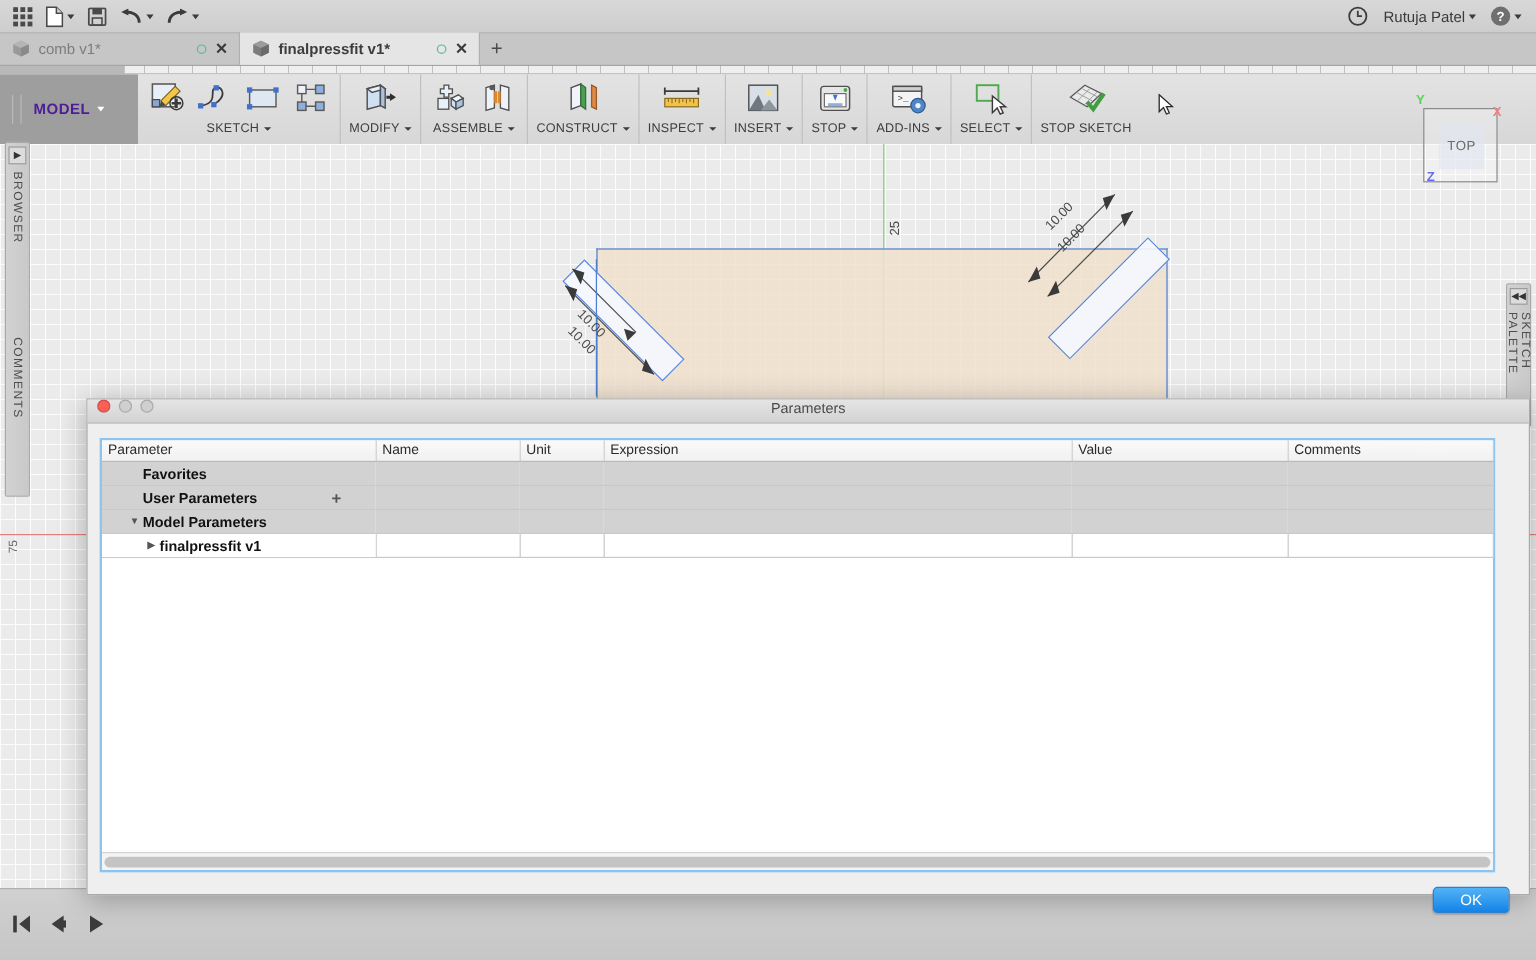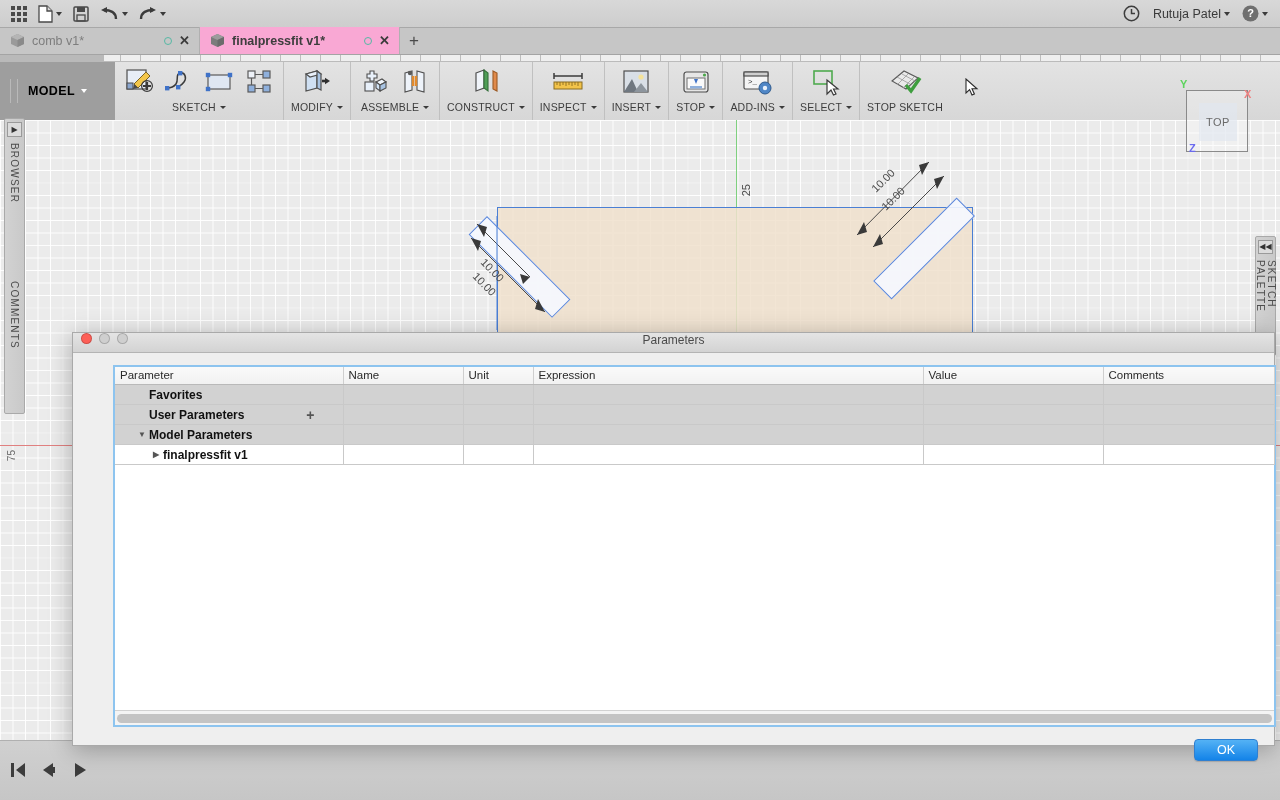--- a/index.html
+++ b/index.html
@@ -39,21 +39,21 @@
     background: #c6c6c6; border-bottom: 1px solid #a4a4a4;
     display: flex; align-items: flex-end;
   }
   .tab {
     height: 27px; display: flex; align-items: center; gap: 7px;
     padding: 0 9px 0 10px; min-width: 200px;
     font-size: 12.5px; color: #7d7d7d; cursor: default;
     border-right: 1px solid #b0b0b0;
     margin-top: 22px;
   }
-  .tab.active { background: #f9a8d4; color: #3d3d3d; font-weight: bold; border-right: 1px solid #b0b0b0; }
+  .tab.active { background: #e5e5e5; color: #3d3d3d; font-weight: bold; border-right: 1px solid #b0b0b0; }
   .tab .tab-title { flex: 1; white-space: nowrap; }
   .tab .tdot {
     width: 8px; height: 8px; border: 1.4px solid #57b9a5; border-radius: 50%;
   }
   .tab .tclose { font-size: 13px; font-weight: bold; color: #3b3b3b; line-height: 1; }
   .tab.inactive .tclose { color: #3b3b3b; }
   .tabplus { width: 28px; height: 27px; display: flex; align-items: center; justify-content: center; font-size: 17px; color: #4a4a4a; }
 
   
   .ruler-h {
@@ -66,21 +66,21 @@
   .ruler-h .thumb { position: absolute; left: 0; top: 0; width: 104px; height: 7px; background: #b9b9b9; }
 
   
   .ribbon {
     position: absolute; left: 0; top: 62px; width: 1280px; height: 58px;
     background: linear-gradient(#e3e3e3,#d7d7d7);
   }
   .model-chip {
     position: absolute; left: 0; top: 0; width: 115px; height: 58px;
     background: #9e9e9e; display: flex; align-items: center; justify-content: center; gap: 6px;
-    color: #000000; font-size: 12.5px; font-weight: bold; letter-spacing: .4px;
+    color: #4c1d95; font-size: 12.5px; font-weight: bold; letter-spacing: .4px;
   }
   .model-chip .caret { border-top-color: #fff; }
   .grip { position: absolute; left: 10px; top: 17px; width: 8px; height: 24px;
           border-left: 1px solid #b9b9b9; border-right: 1px solid #b9b9b9; }
   .ribbon-groups { position: absolute; left: 115px; top: 0; height: 58px; display: flex; align-items: stretch; }
   .rgroup { display: flex; flex-direction: column; align-items: center; justify-content: flex-start;
             padding: 2px 7px 0 7px; border-right: 1px solid #c0c0c0; position: relative; }
   .rgroup:last-child { border-right: none; }
   .ricons { display: flex; align-items: center; gap: 6px; height: 36px; }
   .ricon { width: 34px; height: 34px; display: flex; align-items: center; justify-content: center; }
@@ -164,21 +164,21 @@
   .dlg-lights { display: flex; gap: 7px; padding-left: 8px; }
   .light { width: 11px; height: 11px; border-radius: 50%; border: 1px solid rgba(0,0,0,.18); }
   .light.red { background: #fd5f57; }
   .light.amber { background: #cfcfcf; }
   .light.green { background: #cfcfcf; }
   .dlg-title-text { position: absolute; left: 0; right: 0; text-align: center;
                     font-size: 12px; color: #4a4a4a; }
   .dlg-body { flex: 1; padding: 12px 10px 0 10px; }
 
   .tablewrap { width: 1163px; height: 362px; border: 2px solid #8dc4ef; background: #fff;
-               display: flex; flex-direction: column; margin-left: 30px; }
+               display: flex; flex-direction: column; }
   table.params { width: 100%; border-collapse: collapse; table-layout: fixed; }
   table.params th {
     background: linear-gradient(#fafafa,#f1f1f1);
     border-bottom: 1px solid #b9b9b9; border-right: 1px solid #cfcfcf;
     font-size: 11.5px; font-weight: normal; color: #2a2a2a; text-align: left;
     padding: 2px 0 3px 5px; height: 17px;
   }
   table.params td {
     border-bottom: 1px solid #c9c9c9; border-right: 1px solid #c9c9c9;
     font-size: 12px; color: #111; height: 20px; padding: 0 20px;

